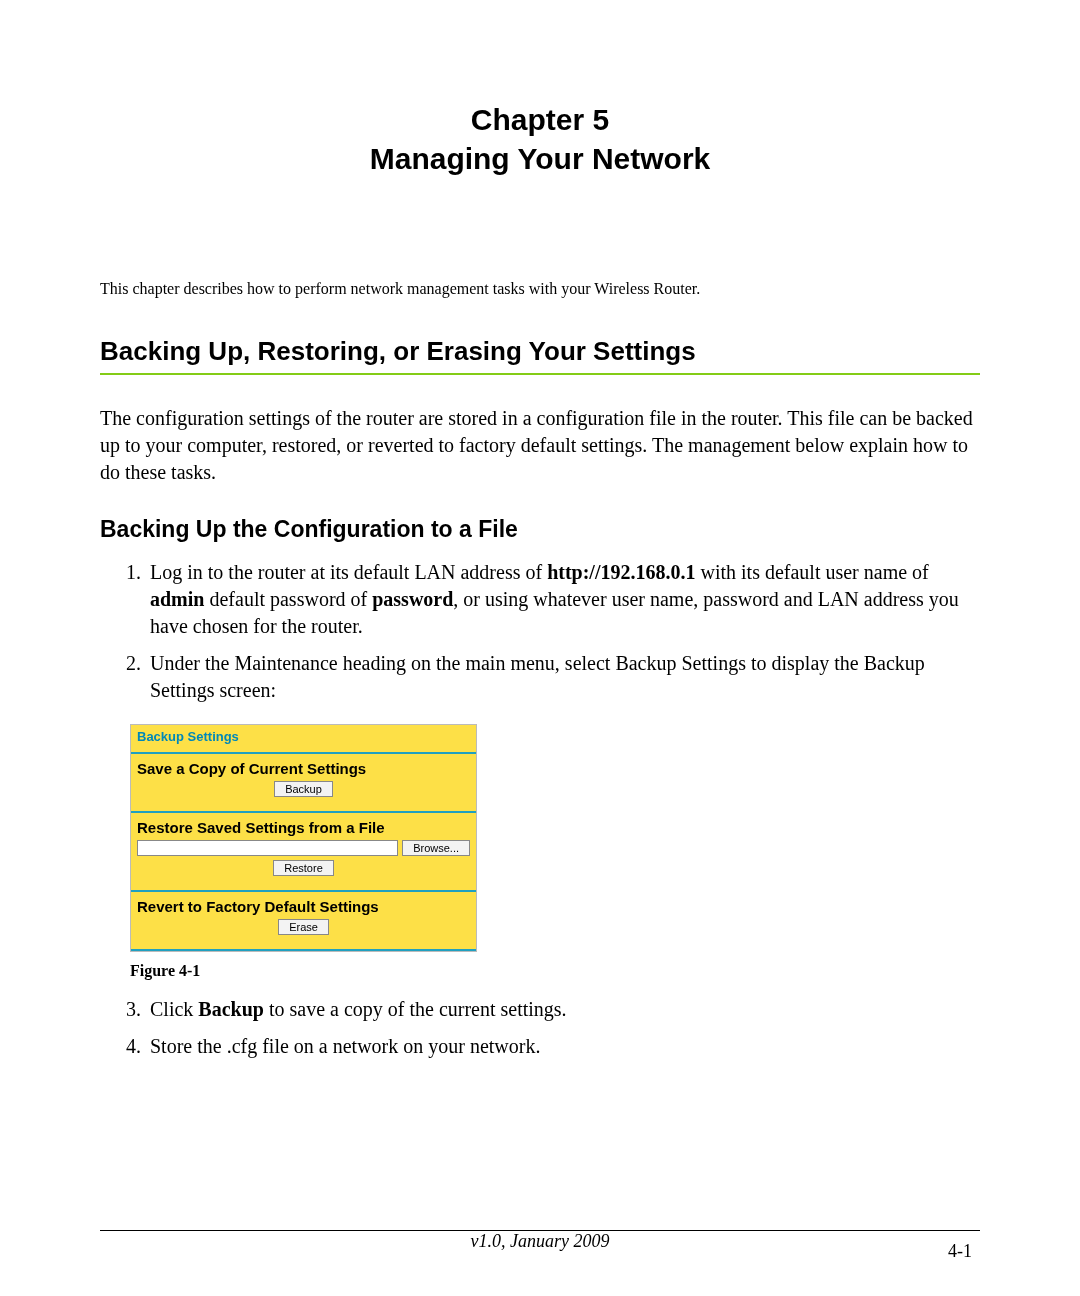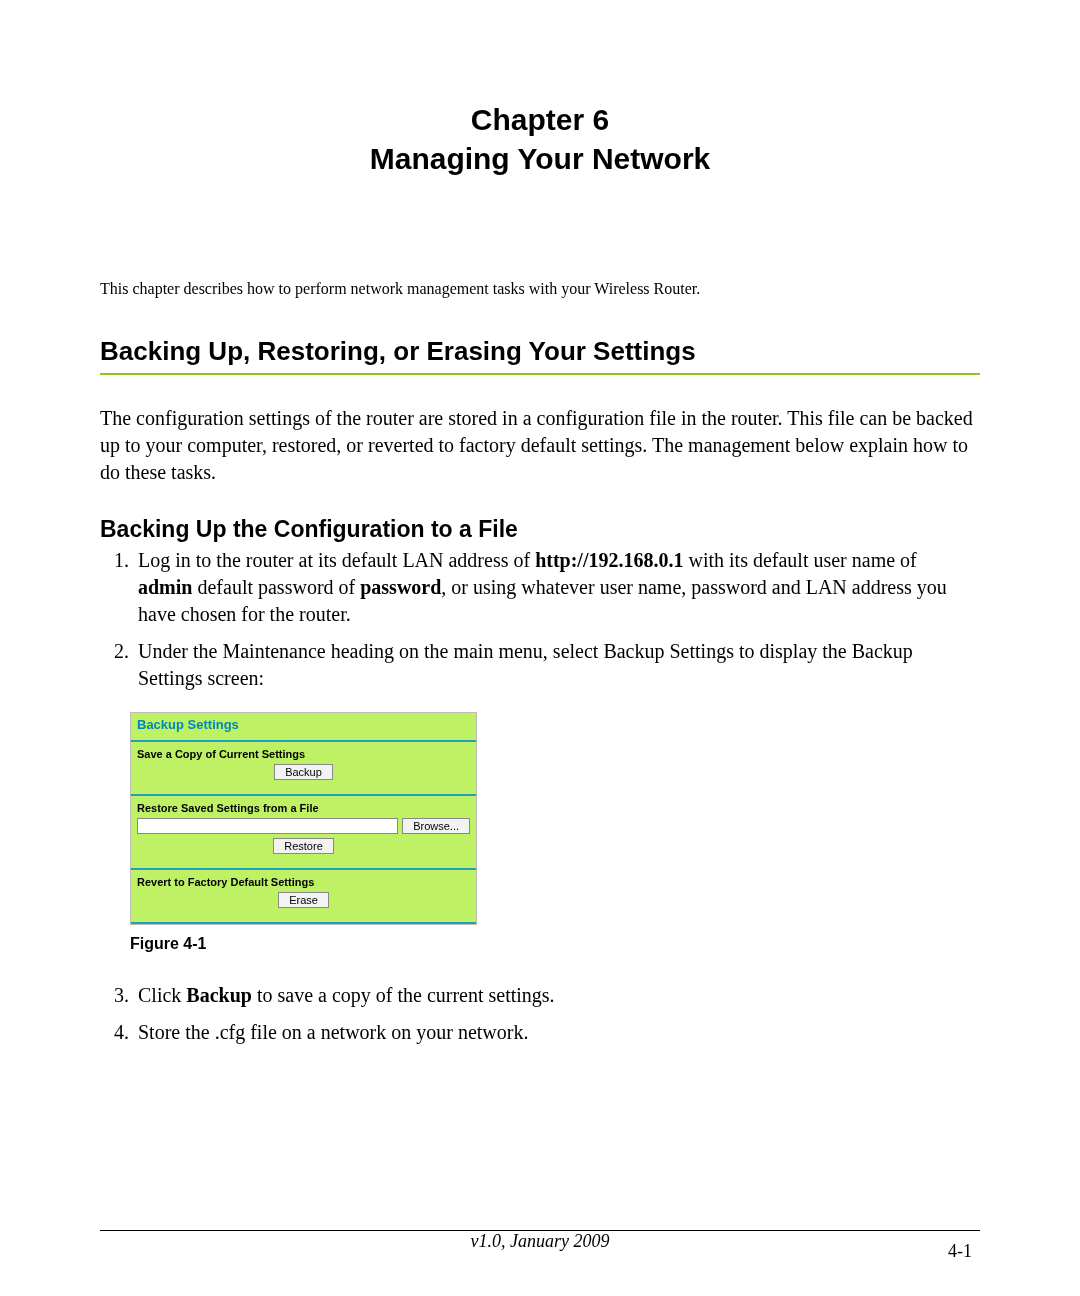--- a/index.html
+++ b/index.html
@@ -42,58 +42,58 @@
     font-size: 20px;
     line-height: 1.35;
     margin-bottom: 30px;
   }
   .h2 {
     font-family: Helvetica, Arial, sans-serif;
     font-weight: bold;
     font-size: 23px;
   }
   ol.steps {
-    margin: 4px;
+    margin: 16px;
     padding-left: 30px;
     font-size: 20px;
   }
   ol.steps li {
     line-height: 1.35;
     padding-left: 4px;
     margin-bottom: 10px;
   }
   ol.steps b { font-weight: bold; }
   .figure-wrap {
     margin: 20px 0 8px 30px;
   }
   .panel {
     width: 345px;
     border: 1px solid #bbb;
-    background: #bef264;
+    background: #fde047;
     font-family: Arial, Helvetica, sans-serif;
     font-size: 11px;
   }
   .panel-title {
     color: #0088b9;
     font-weight: bold;
     font-size: 13px;
     padding: 4px 6px 2px 6px;
   }
   .panel-sep {
     height: 2px;
     background: #20a0c0;
     margin: 6px 0 0 0;
   }
   .panel-section {
     padding: 6px 6px 2px 6px;
   }
   .panel-label {
     color: #000;
     font-weight: bold;
-    font-size: 11px;
+    font-size: 15px;
     margin-bottom: 4px;
   }
   .btn {
     display: inline-block;
     font-family: Arial, Helvetica, sans-serif;
     font-size: 11px;
     background: #f3f3f3;
     border: 1px solid #888;
     padding: 1px 10px;
     cursor: pointer;
@@ -108,24 +108,24 @@
     flex: 1;
     height: 16px;
     border: 1px solid #888;
     background: #fff;
     font-size: 11px;
     box-sizing: border-box;
     padding: 0 3px;
   }
   .center-row { text-align: center; margin-bottom: 6px; }
   .fig-caption {
-    font-family: Liberation Sans, sans-serif;
+    font-family: Liberation Serif, serif;
     font-weight: bold;
     font-size: 16px;
-    margin: 10px 0 29px 30px;
+    margin: 10px 0 16px 30px;
   }
   .footer {
     position: absolute;
     left: 100px; right: 100px; bottom: 44px;
     border-top: 1px solid #000;
     font-size: 18px;
     text-align: center;
   }
   .footer .page-num {
     position: absolute;
@@ -137,21 +137,21 @@
     font-style: italic;
     font-family: "Times New Roman", serif;
   }
 </style>
 </head>
 <body>
 
 <div class="page">
 
   <div class="chapter-title">
-    <div>Chapter 6</div>
+    <div>Chapter 5</div>
     <div>Managing Your Network</div>
   </div>
 
   <div class="intro">This chapter describes how to perform network management tasks with your Wireless Router.</div>
 
   <div class="h1">Backing Up, Restoring, or Erasing Your Settings</div>
 
   <div class="para">The configuration settings of the router are stored in a configuration file in the router. This file can be backed up to your computer, restored, or reverted to factory default settings. The management below explain how to do these tasks.</div>
 
   <div class="h2">Backing Up the Configuration to a File</div>

